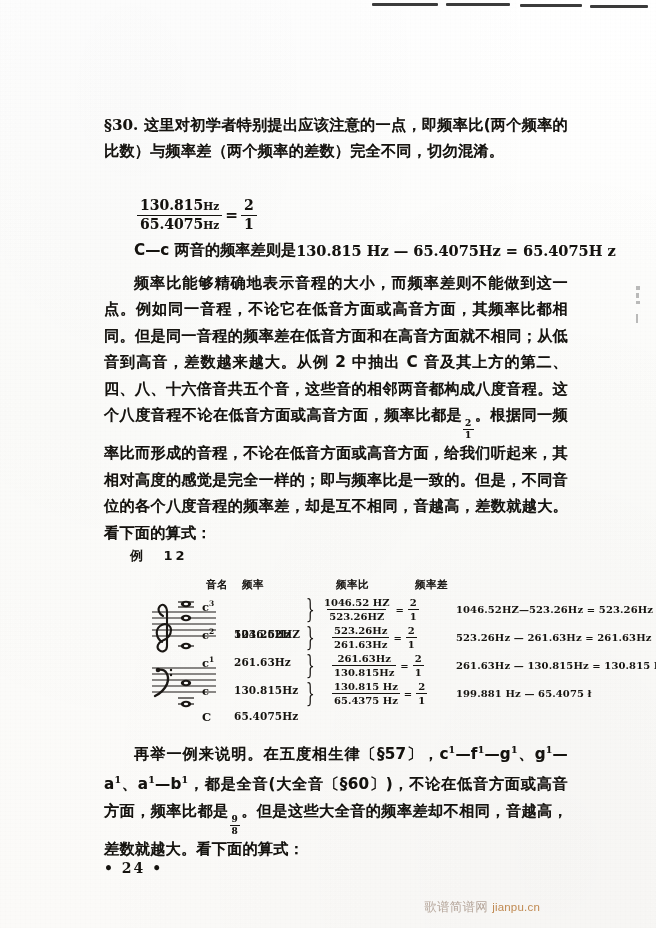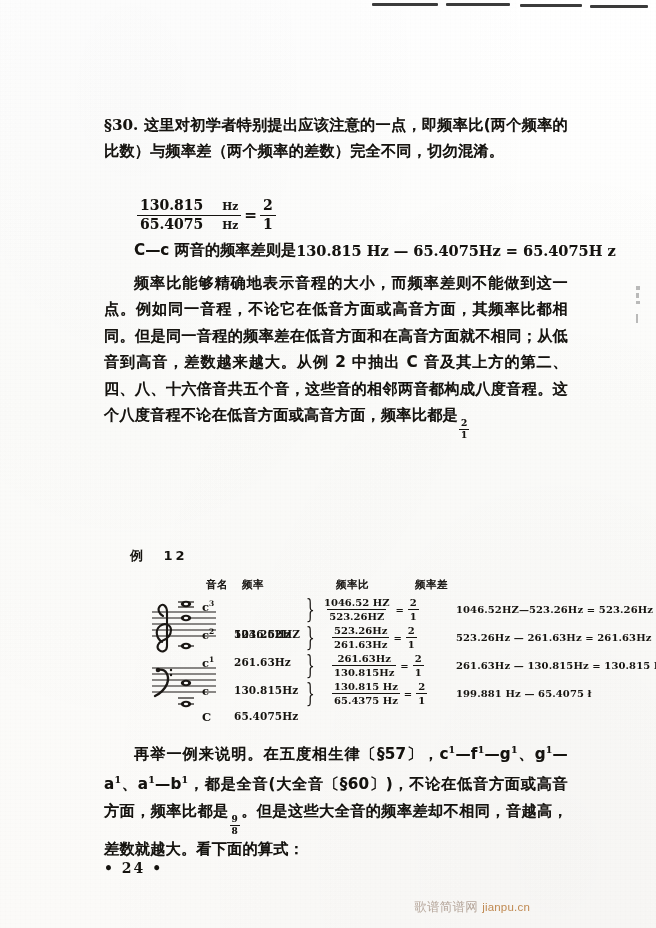--- a/index.html
+++ b/index.html
@@ -114,21 +114,21 @@
     font-weight: 700;
     font-size: 15.2px;
     font-family: "DejaVu Sans", sans-serif;
     text-shadow: 0 0 .6px rgba(0,0,0,.3);
     white-space: nowrap;
   }
   .eq-serif {
     font-family: "DejaVu Serif", serif;
     font-weight: 700;
   }
-  .unit { font-size: 10.5px; font-family: "DejaVu Serif", serif; font-weight: 700; margin-left: 19px; }
+  .unit { font-size: 10.5px; font-family: "DejaVu Serif", serif; font-weight: 700; }
 
   .fracbox {
     display: inline-flex;
     flex-direction: column;
     align-items: center;
     line-height: 1.12;
     margin: 0 3px;
     font-family: "DejaVu Serif", serif;
     font-weight: 700;
     font-size: 14px;
@@ -234,21 +234,21 @@
     position: absolute;
     left: 66px;
     top: 901px;
     font-family: "DejaVu Sans", sans-serif;
     font-size: 9.6px;
     color: #9a9a9a;
     letter-spacing: .1px;
   }
   .watermark {
     position: absolute;
-    right: 10px;
+    right: 0;
     top: 899px;
     display: flex;
     align-items: baseline;
     gap: 4px;
   }
   .wm-cn {
     font-family: "DejaVu Sans", sans-serif;
     font-size: 12.5px;
     color: #b6a79c;
     letter-spacing: .3px;
@@ -305,21 +305,21 @@
 
   <div class="eq-row" style="left:134px; top:240px;">
     <span>C—c 两音的频率差则是</span>
     <span class="eq-serif" style="font-size:14.5px;">130.815 Hz — 65.4075Hz = 65.4075H z</span>
   </div>
 
   <div class="para p-main" style="top:270px;">
     <span class="indent"></span><span>频率比能够精确地表示音程的大小，而频率差则不能做到这一点。例如同一音程，不论它在低音方面或高音方面，其频率比都相同。但是同一音程的频率差在低音方面和在高音方面就不相同；从低音到高音，差数越来越大。从例 2 中抽出 C 音及其上方的第二、四、八、十六倍音共五个音，这些音的相邻两音都构成八度音程。这个八度音程不论在低音方面或高音方面，频率比都是</span><span class="frac">
         <span class="num">2</span>
         <span class="den">1</span>
-      </span>
+      </span><span>。根据同一频率比而形成的音程，不论在低音方面或高音方面，给我们听起来，其相对高度的感觉是完全一样的；即与频率比是一致的。但是，不同音位的各个八度音程的频率差，却是互不相同，音越高，差数就越大。看下面的算式：</span>
   </div>
 
   <div class="ex-label" style="left:130px; top:547px;">
     <span>例</span>
     <span style="margin-left:10px;">12</span>
   </div>
 
   <div class="music-block">
 
     <div class="tbl-head" style="left:56px;  top:0;">音名</div>

